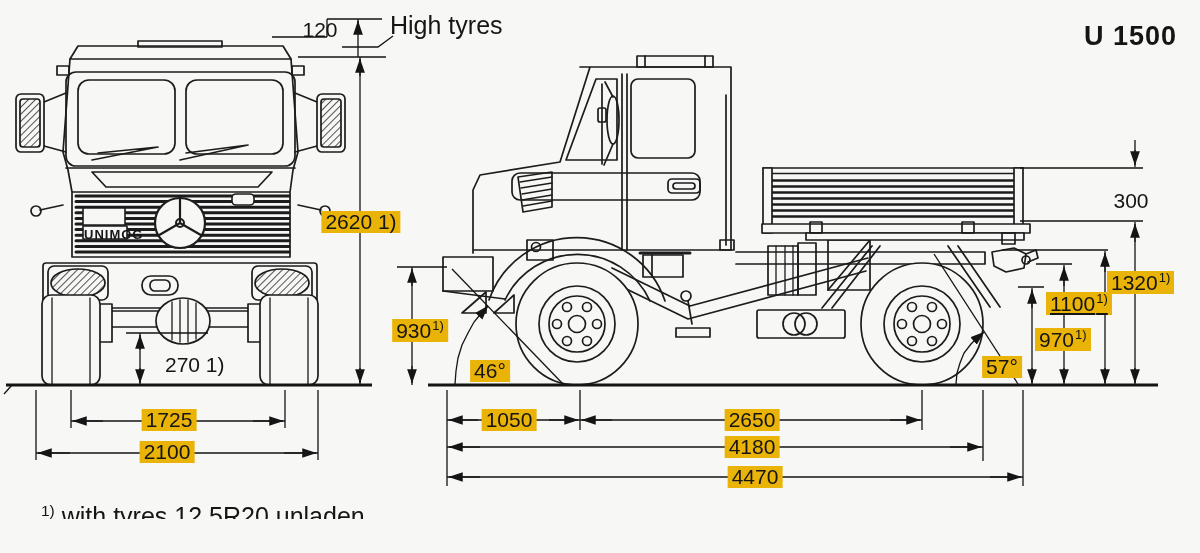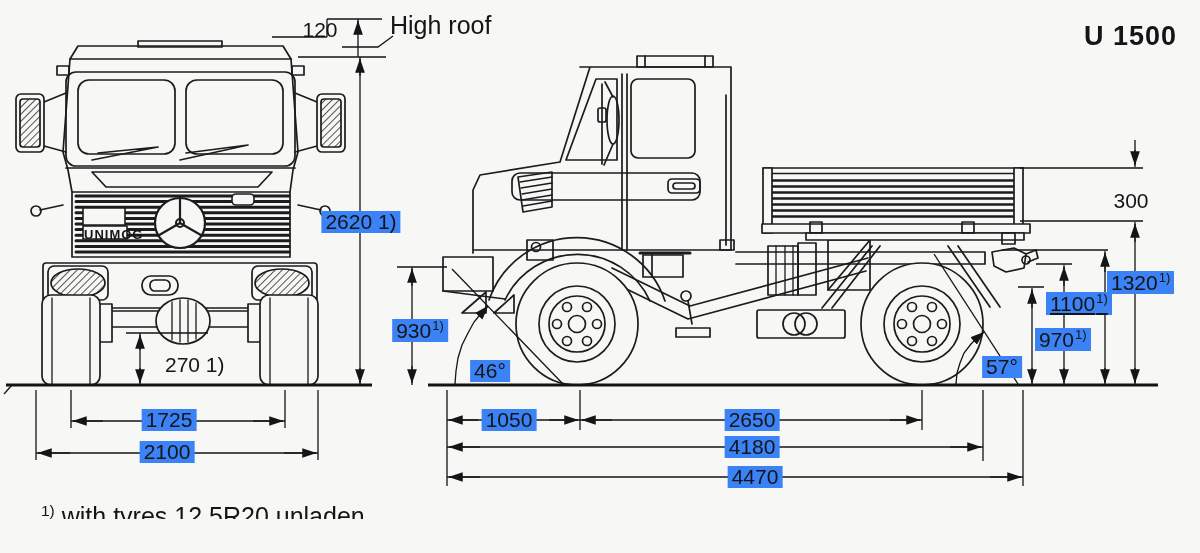--- a/index.html
+++ b/index.html
@@ -1,21 +1,21 @@
 <!DOCTYPE html>
 <html><head>
 <meta charset="utf-8">
 <style>
   html,body{margin:0;padding:0;}
   body{width:1200px;height:553px;background:#f7f7f5;font-family:"Liberation Sans",sans-serif;}
   #canvas{position:relative;width:1200px;height:519px;overflow:hidden;}
   svg{position:absolute;left:0;top:0;}
   .lbl{position:absolute;font-size:21px;color:#151515;white-space:nowrap;line-height:1.05;}
   .c{transform:translateX(-50%);}
-  .bg{background:#3b82f6;padding:0 4px;}
+  .bg{background:#eab308;padding:0 4px;}
   .sup{font-size:62%;vertical-align:super;margin-left:1px;}
   .big{font-size:25px;}
   .model{font-size:27px;font-weight:bold;letter-spacing:1px;}
   .badge{font-size:13px;font-weight:bold;letter-spacing:1px;text-align:center;}
   .foot{font-size:25px;}
 </style>
 </head>
 <body>
 
 <div id="canvas">
@@ -291,21 +291,21 @@
   </g>
   <g>
     <path d="M1018,287 H1044 M1032,288 V385"></path>
     <line x1="1032" y1="308" x2="1032" y2="290" marker-end="url(#ah)"></line>
     <line x1="1032" y1="368" x2="1032" y2="383" marker-end="url(#ah)"></line>
   </g>
 </g>
 </svg>
 
 <div class="lbl c" style="left:320px;top:19px;">120</div>
-<div class="lbl big" style="left:390px;top:12px;">High roof</div>
+<div class="lbl big" style="left:390px;top:12px;">High tyres</div>
 <div class="lbl model" style="left:1084px;top:22px;">U 1500</div>
 
 <div class="lbl c bg" style="left:361px;top:211px;">2620 1)</div>
 <div class="lbl" style="left:165px;top:354px;">270 1)</div>
 <div class="lbl c bg" style="left:169px;top:409px;">1725</div>
 <div class="lbl c bg" style="left:167px;top:441px;">2100</div>
 
 <div class="lbl c bg" style="left:420px;top:319px;"><span>930</span><span class="sup">1)</span></div>
 <div class="lbl c bg" style="left:490px;top:360px;">46°</div>
 <div class="lbl c bg" style="left:1002px;top:356px;">57°</div>

